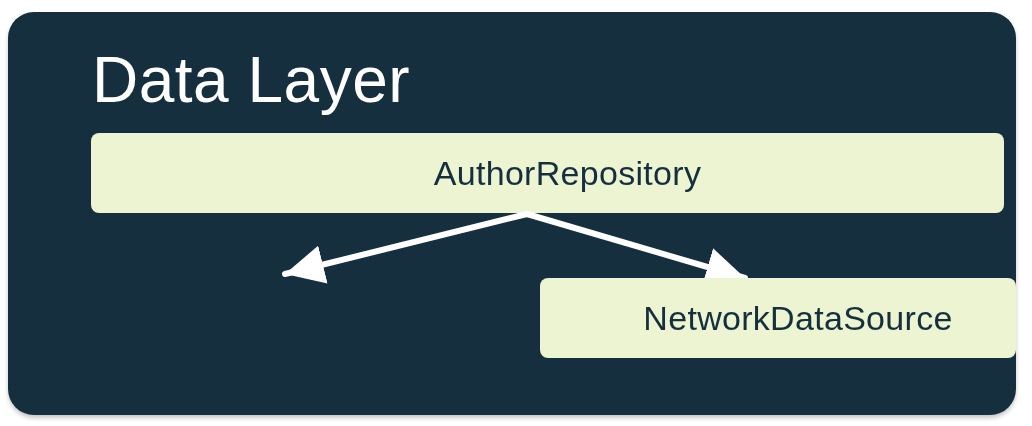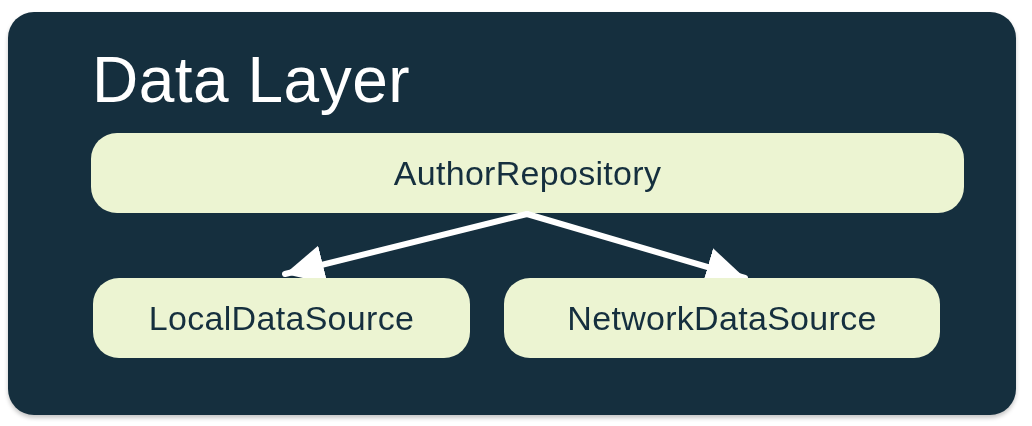--- a/index.html
+++ b/index.html
@@ -33,35 +33,36 @@
     line-height: 1.15;
     font-weight: 400;
     color: var(--title-text, #ffffff);
     letter-spacing: 0.5px;
     white-space: nowrap;
   }
   .node {
     position: absolute;
     height: 80px;
     background: var(--node-bg, #ecf4d2);
-    border-radius: 26px;
+    border-radius: 8px;
     display: flex;
     align-items: center;
     justify-content: center;
+    padding-left: 40px;
   }
   .node .node-label {
     font-size: 34px;
     font-weight: 400;
     color: var(--node-text, #152f3e);
     letter-spacing: 0.3px;
     white-space: nowrap;
   }
   .node-repository { left: 83px;  top: 121px; width: 873px; }
   .node-local      { left: 85px;  top: 266px; width: 377px; }
-  .node-network    { left: 496px; top: 266px; width: 436px; }
+  .node-network    { left: 532px; top: 266px; width: 436px; }
   .arrow-layer {
     position: absolute;
     left: 0;
     top: 0;
     width: 1008px;
     height: 403px;
     color: var(--arrow, #ffffff);
     pointer-events: none;
   }
 </style>
@@ -80,22 +81,19 @@
     <svg class="arrow-layer" viewBox="0 0 1008 403" xmlns="http://www.w3.org/2000/svg">
       <defs>
         <marker id="arrowhead" viewBox="0 0 10 10" refX="10" refY="5" markerWidth="6.5" markerHeight="6.5" orient="auto-start-reverse">
           <path d="M 0 0 L 10 5 L 0 10 z" fill="currentColor"></path>
         </marker>
       </defs>
       <line x1="519" y1="202" x2="277" y2="262" stroke="currentColor" stroke-width="6" stroke-linecap="round" marker-end="url(#arrowhead)"></line>
       <line x1="519" y1="202" x2="737" y2="266" stroke="currentColor" stroke-width="6" stroke-linecap="round" marker-end="url(#arrowhead)"></line>
     </svg>
 
-    <div class="node node-local">
-      <span class="node-label">LocalDataSource</span>
-    </div>
 
     <div class="node node-network">
       <span class="node-label">NetworkDataSource</span>
     </div>
 
   </div>
 </div>
 
 </body></html>

